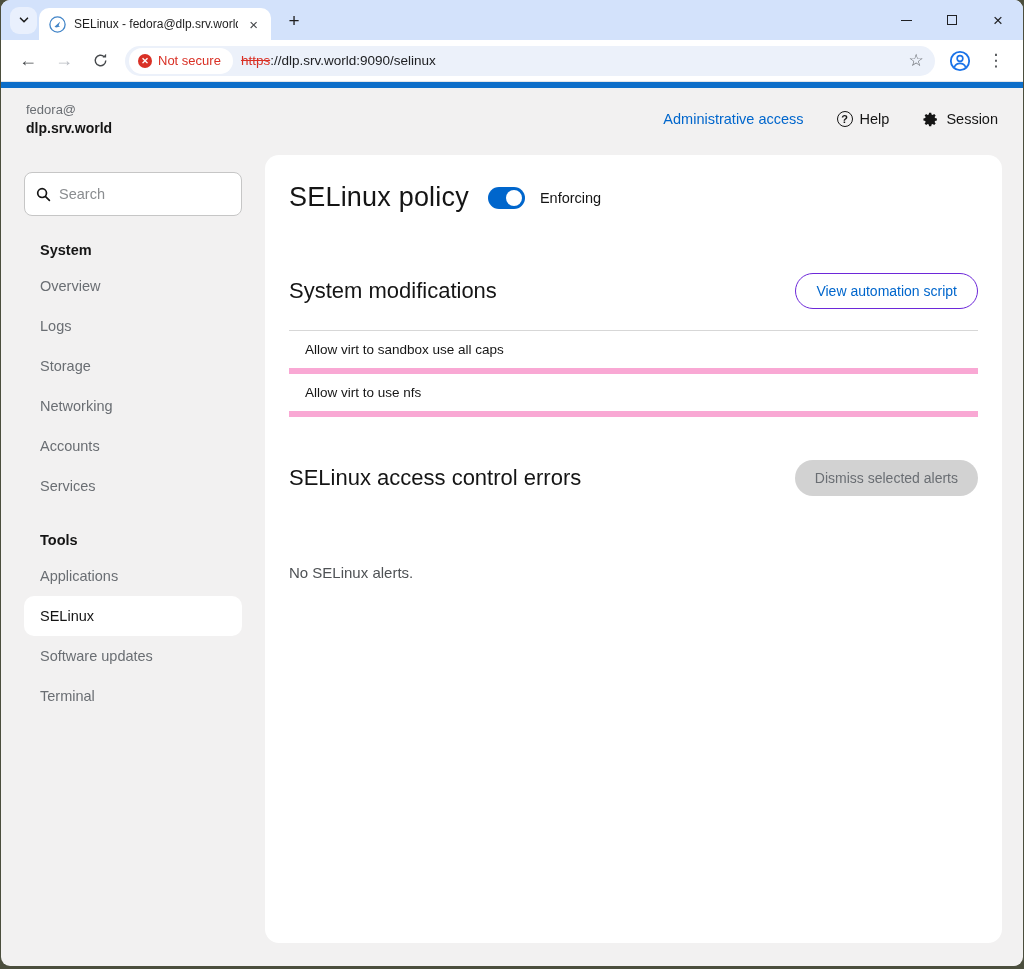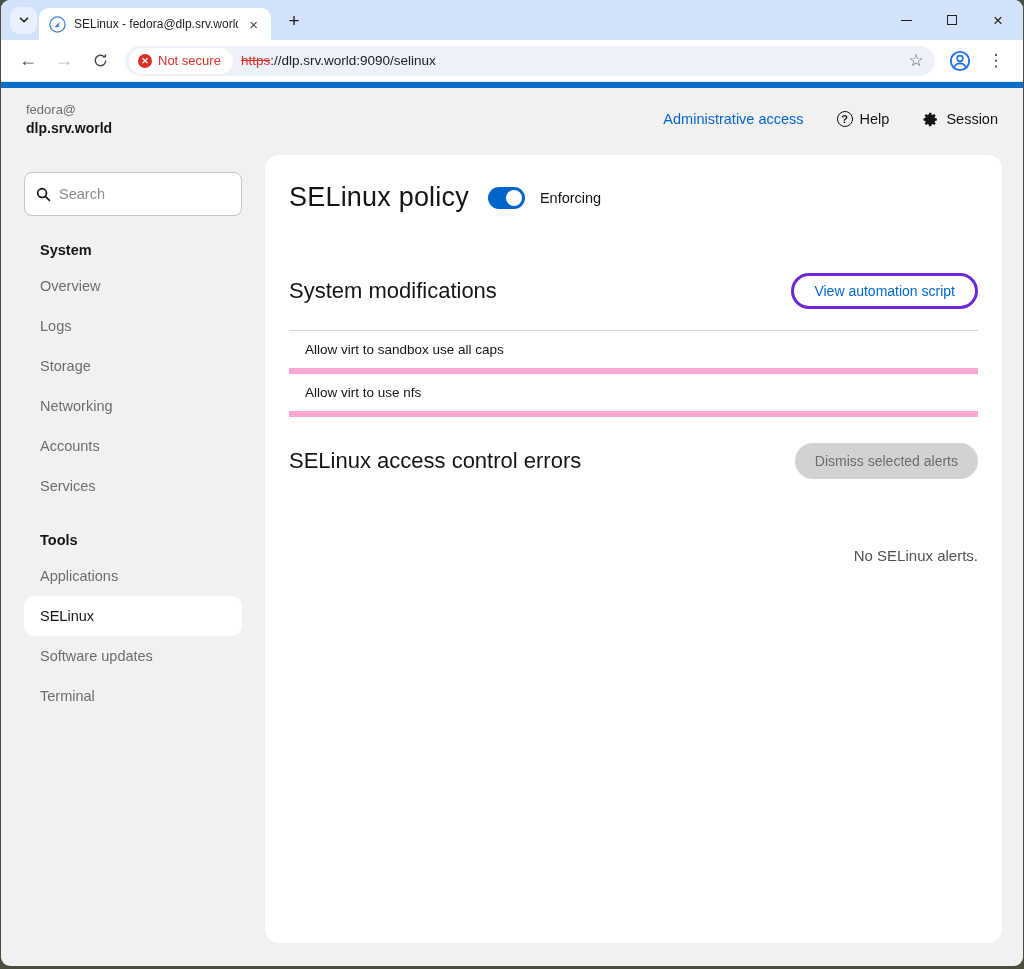--- a/index.html
+++ b/index.html
@@ -105,26 +105,26 @@
   .content { flex: 1; padding: 5px 21px 23px 0; min-width: 0; }
   .card { background: #fff; border-radius: 14px; height: 100%; padding: 27px 24px; overflow: hidden; }
   .title-row { display: flex; align-items: center; gap: 15px; }
   .page-title { font-size: 27px; font-weight: 400; color: #151515; letter-spacing: 0.2px; }
   .toggle { width: 37px; height: 22px; border-radius: 11px; background: #0066cc; position: relative; cursor: pointer; flex: none; margin-left: 4px; }
   .toggle-knob { position: absolute; right: 3px; top: 3px; width: 16px; height: 16px; border-radius: 50%; background: #fff; }
   .toggle-label { font-size: 14.5px; color: #151515; }
   .section-row { display: flex; align-items: center; justify-content: space-between; margin-top: 60px; }
   .section-heading { font-size: 22px; font-weight: 400; color: #151515; }
   .btn { height: 36px; padding: 0 20px; border-radius: 18px; font-size: 14px; font-family: inherit; cursor: pointer; }
-  .btn-outline { background: #fff; border: 3px solid #6d28d9; color: #0066cc; }
+  .btn-outline { background: #fff; border: 1px solid #6d28d9; color: #0066cc; }
   .btn-disabled { background: #d2d2d2; border: none; color: #6a6e73; cursor: default; }
   .mod-table { margin-top: 21px; border-top: 1px solid #d7d7d7; }
   .mod-row { padding: 11px 16px; font-size: 13.5px; color: #151515; border-bottom: 6px solid #f9a8d4; }
-  .errors-row { margin-top: 26px; display: flex; align-items: center; justify-content: space-between; }
-  .empty-state { margin-top: 68px; text-align: right; font-size: 15px; color: #4f5255; }
+  .errors-row { margin-top: 43px; display: flex; align-items: center; justify-content: space-between; }
+  .empty-state { margin-top: 68px; text-align: left; font-size: 15px; color: #4f5255; }
 </style>
 </head>
 <body>
 
 <div class="window">
 
   <div class="tabstrip">
     <div class="tab-search-btn">
       <span>
         <svg width="12" height="12" viewBox="0 0 12 12">

